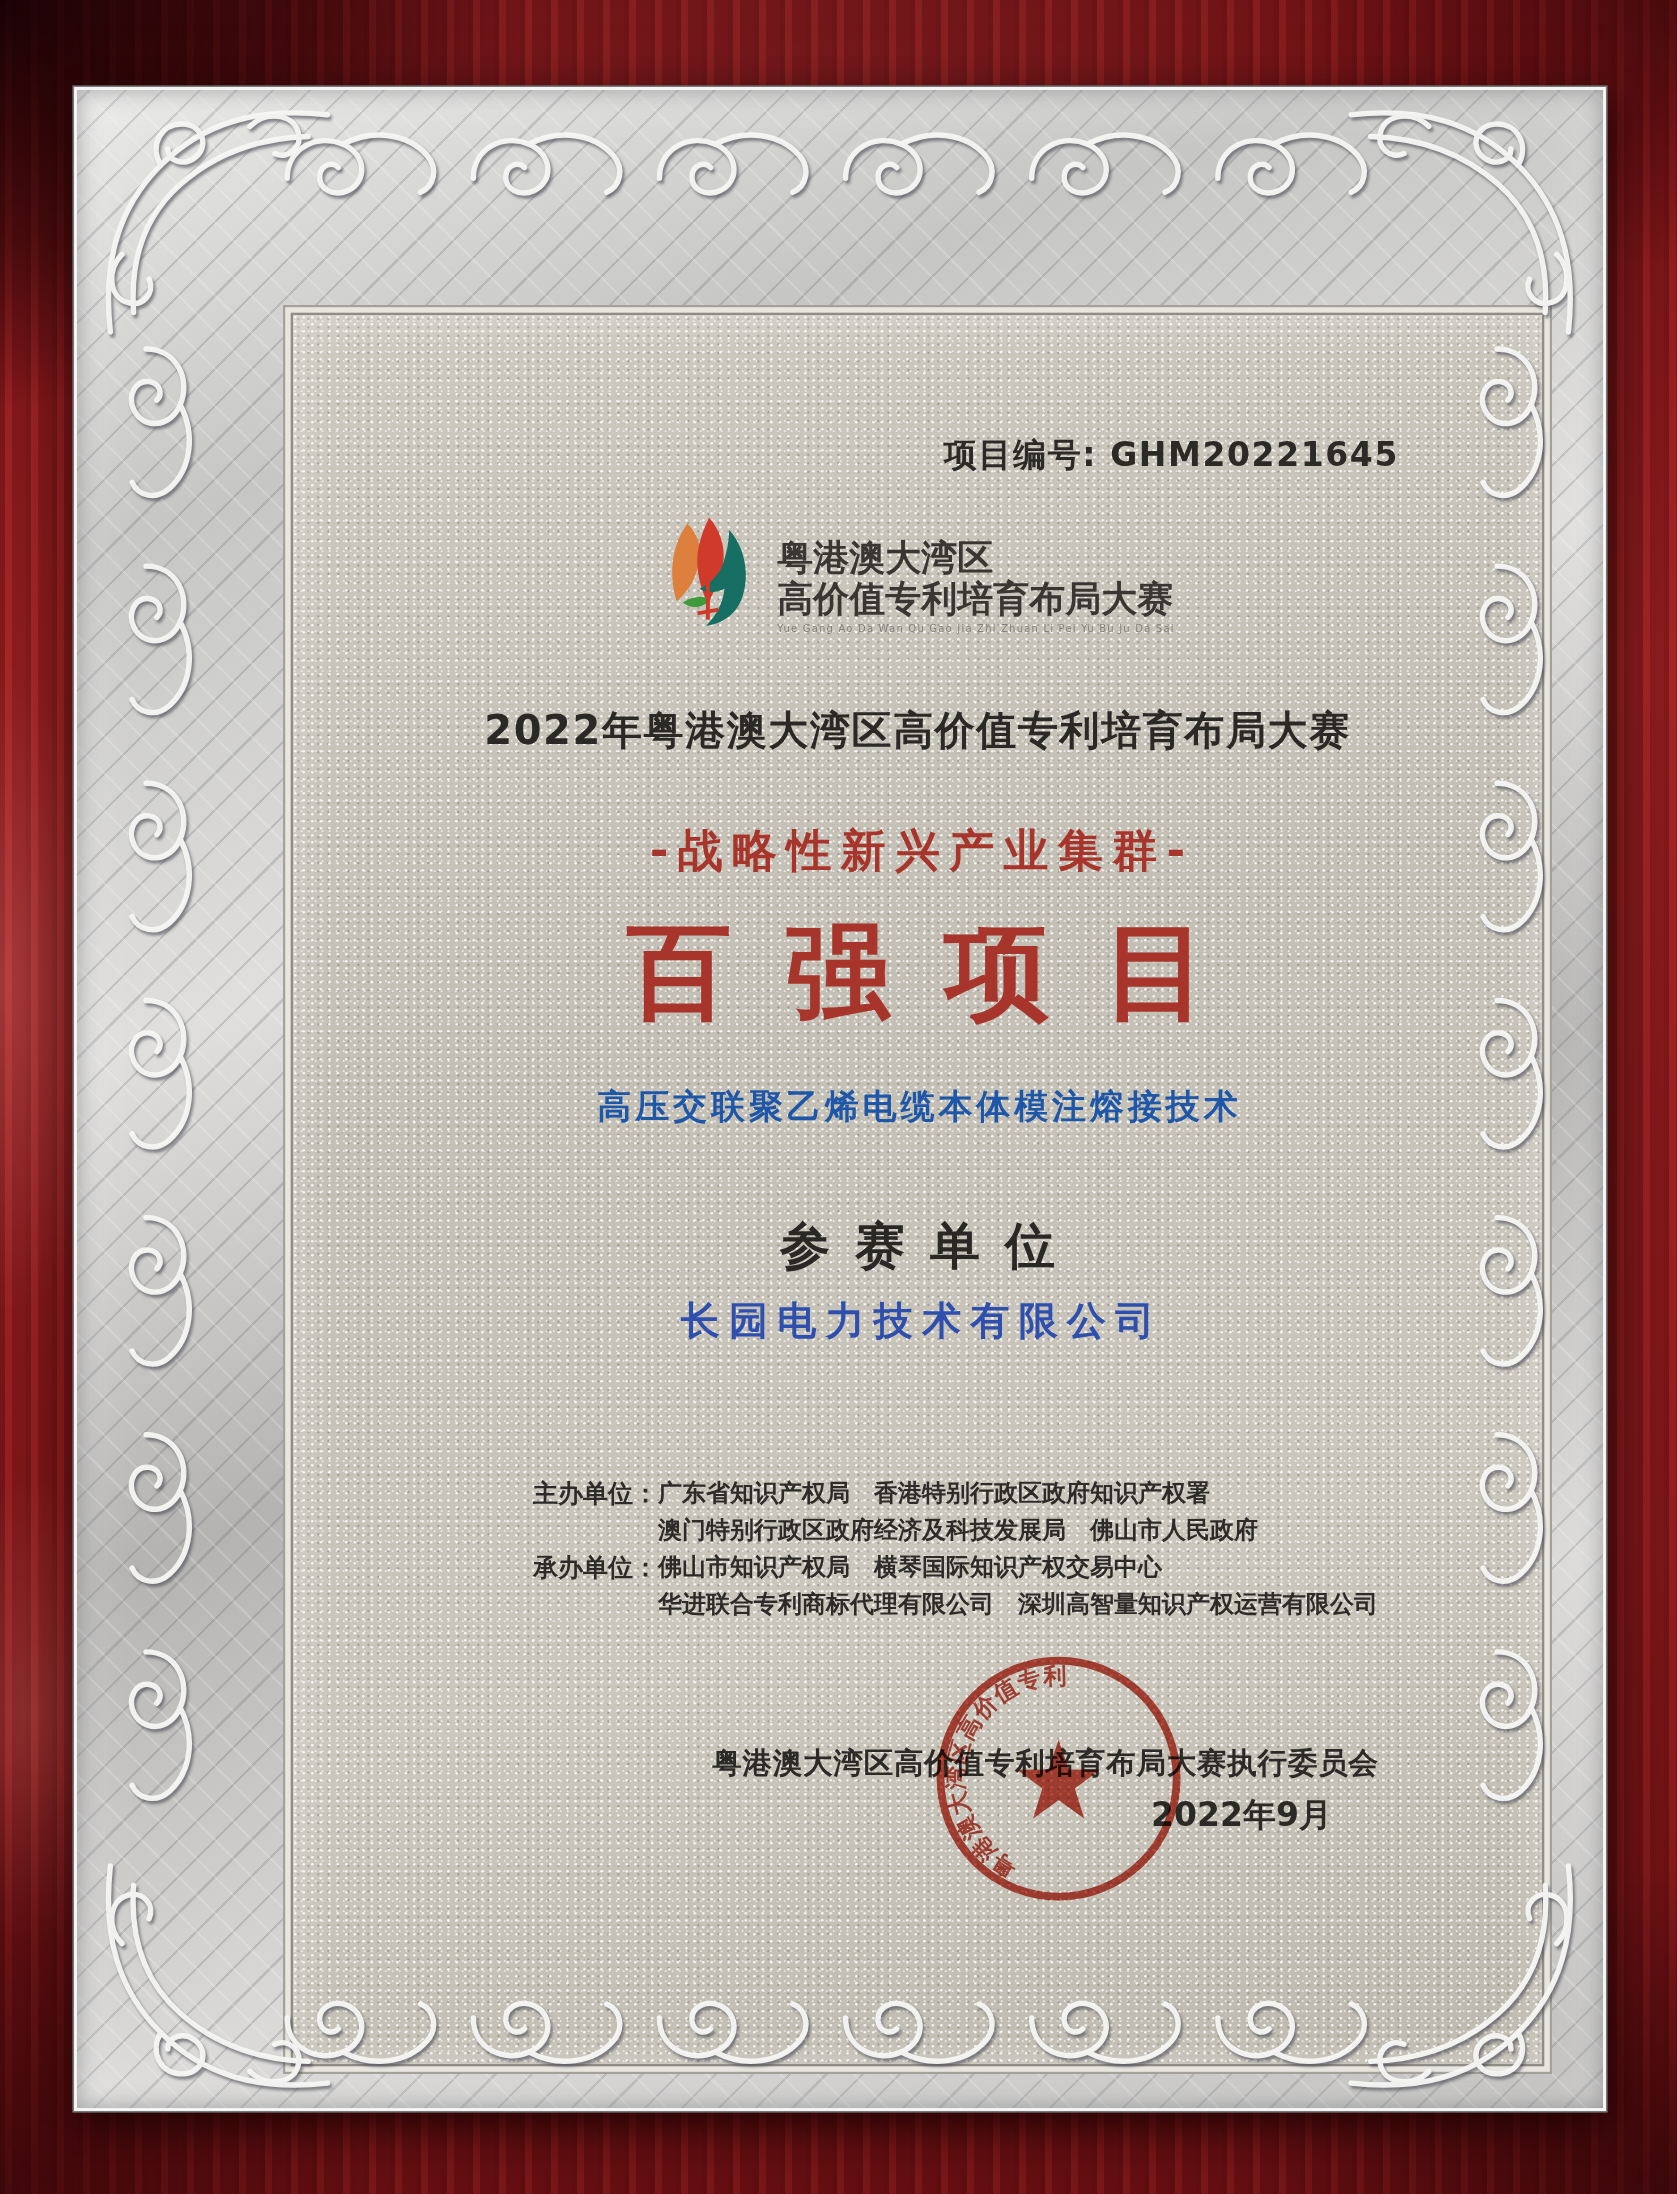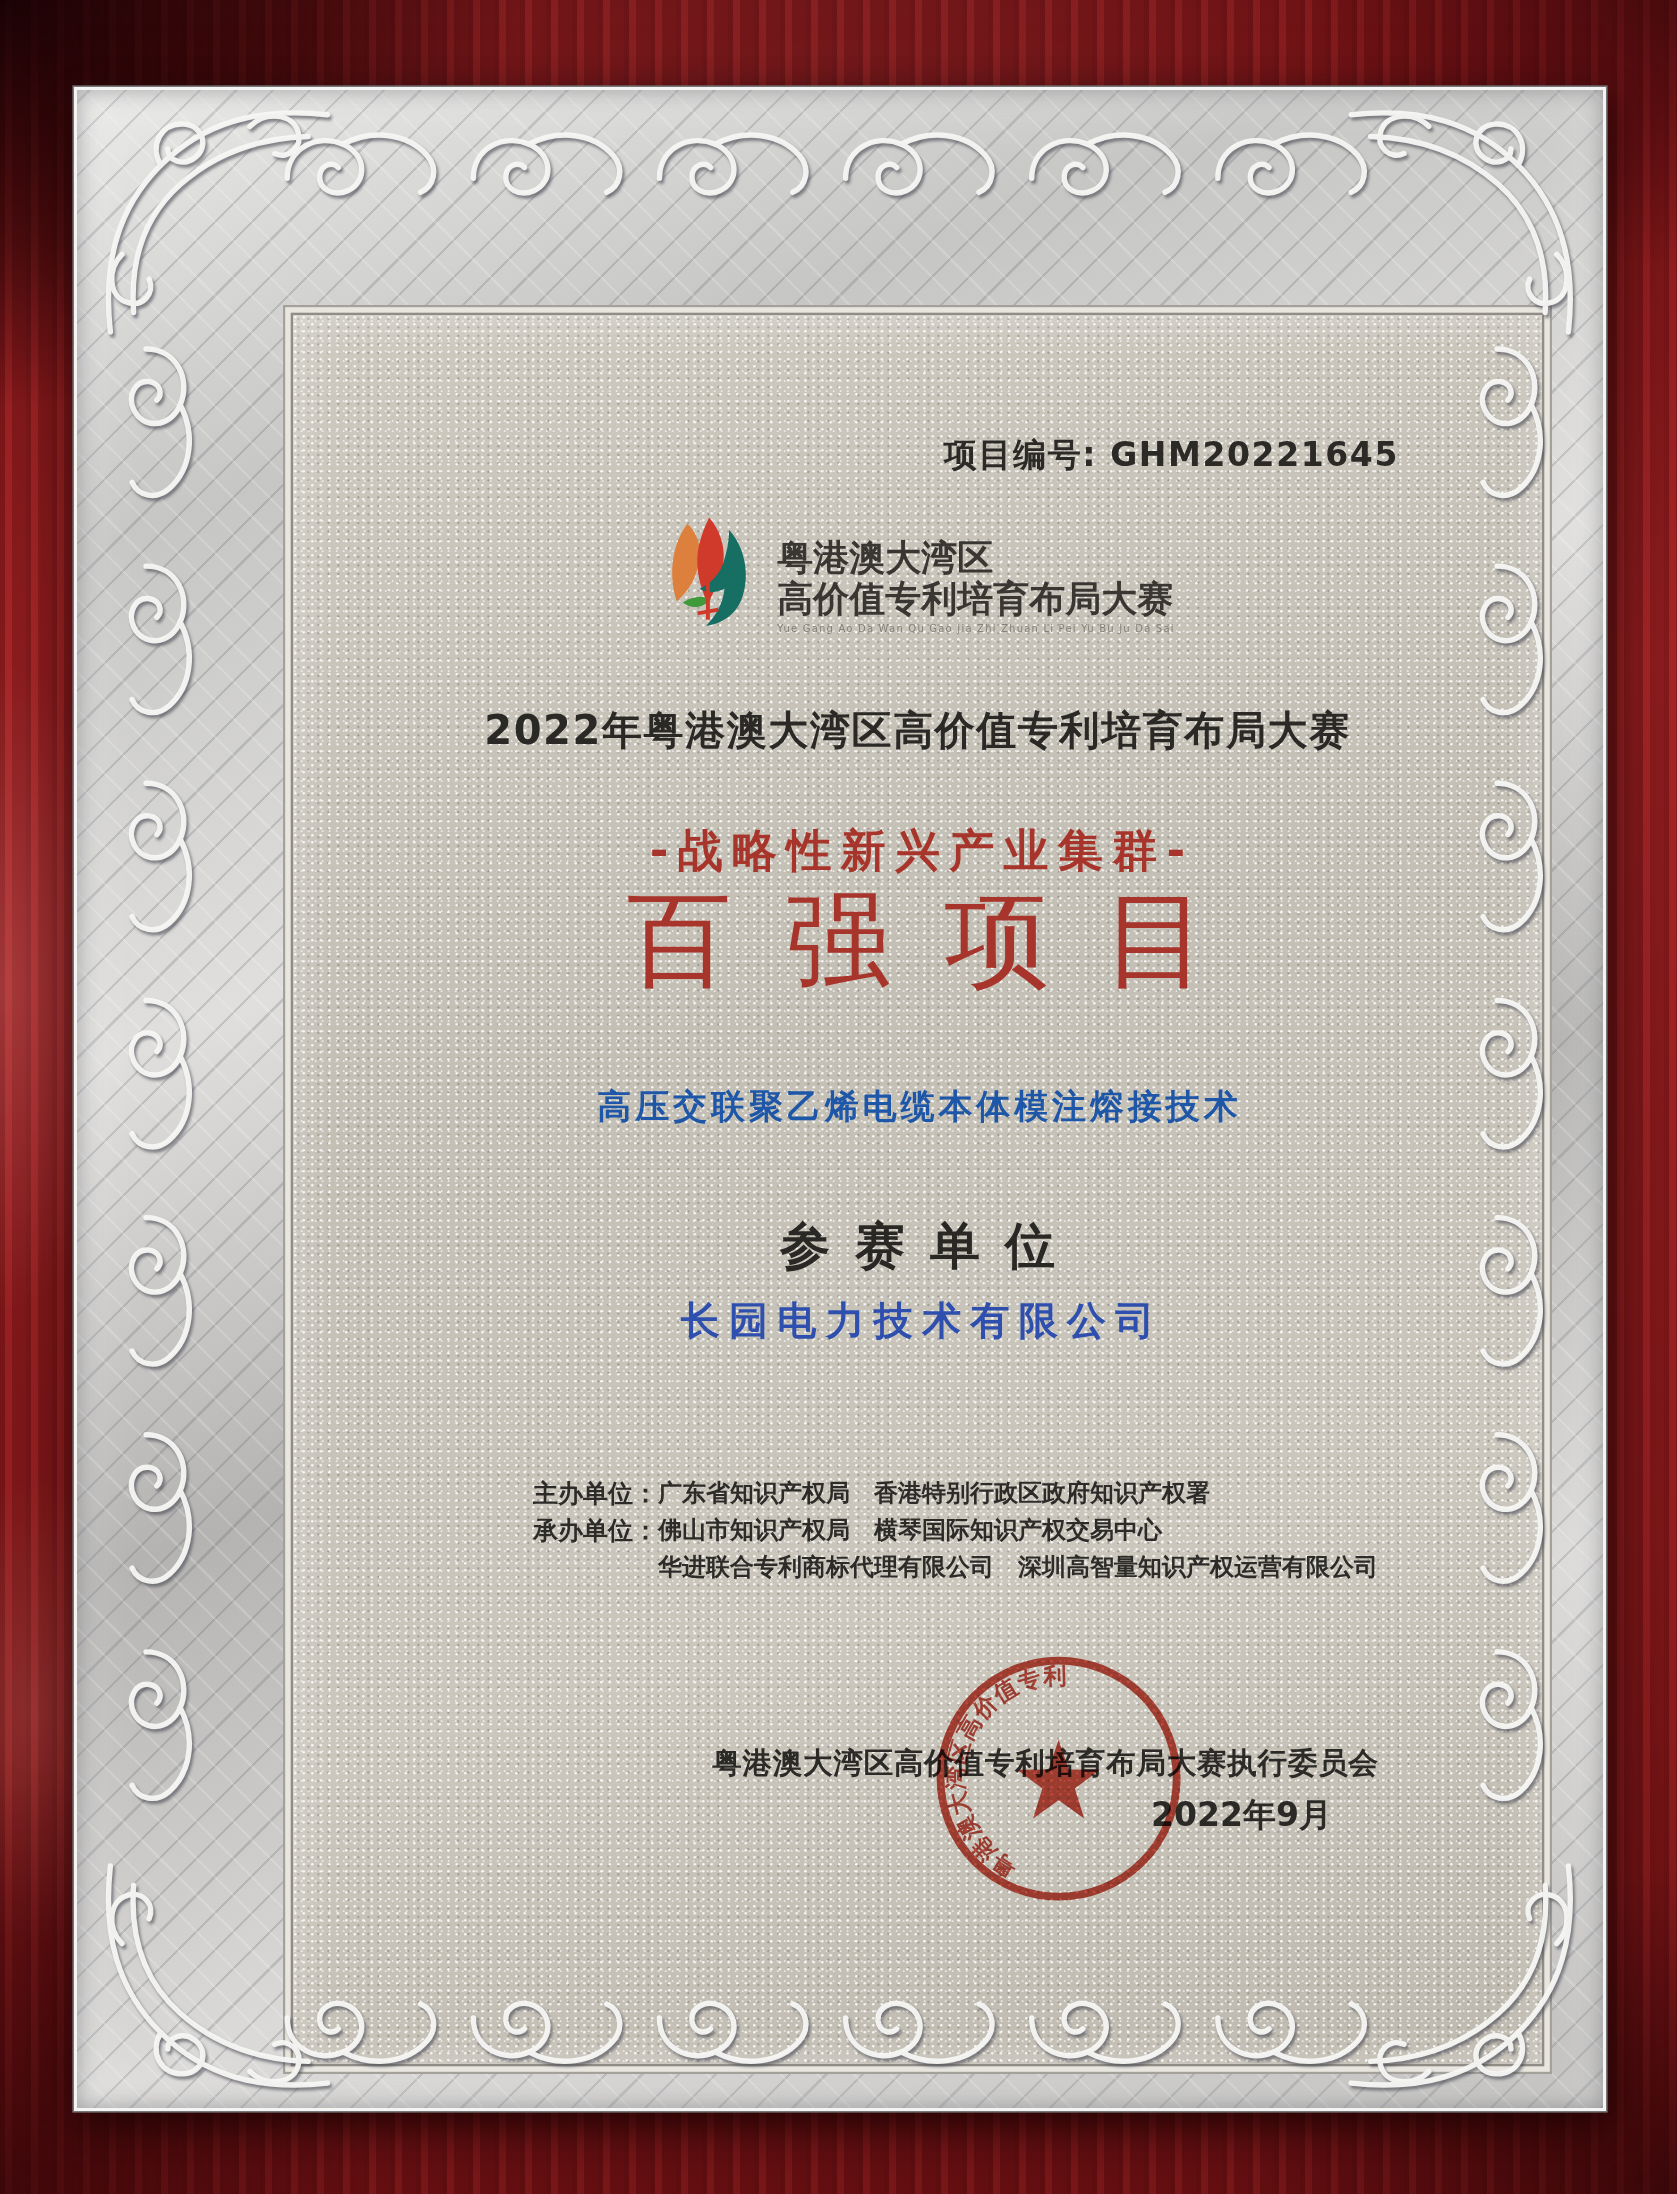--- a/index.html
+++ b/index.html
@@ -46,21 +46,21 @@
   .center{left:0;width:1249px;text-align:center;}
   .proj-no{top:118px;font-size:33px;font-weight:700;color:#2b2a27;text-align:right;padding-right:143px;letter-spacing:1.6px;}
   .logo-wrap{left:0;top:200px;width:1249px;display:flex;justify-content:center;align-items:center;gap:22px;}
   .logo-emblem{width:95px;height:116px;flex:0 0 auto;}
   .logo-text{padding-top:22px;}
   .logo-l1{font-size:36px;font-weight:900;color:#3a3733;line-height:1.15;}
   .logo-l2{font-size:36px;font-weight:700;color:#3a3733;line-height:1.15;}
   .logo-rom{font-size:10px;color:#86817a;letter-spacing:1.2px;margin-top:3.1px;filter:blur(0.4px);}
   .title{top:388px;font-size:40px;font-weight:900;color:#2b2926;letter-spacing:1.6px;}
   .cat{top:506px;font-size:45px;font-weight:900;color:#a8352b;letter-spacing:9.3px;padding-left:9.3px;}
-  .award{top:556px;font-size:105px;font-weight:400;color:#a8352b;letter-spacing:54px;padding-left:54px;}
+  .award{top:588px;font-size:105px;font-weight:700;color:#a8352b;letter-spacing:54px;padding-left:54px;}
   .proj-name{top:769px;font-size:34px;font-weight:700;color:#1e56a8;letter-spacing:3.9px;padding-left:3.9px;}
   .part-label{top:898px;font-size:50px;font-weight:900;color:#2a2825;letter-spacing:25px;padding-left:25px;}
   .part-name{top:979px;font-size:39px;font-weight:700;color:#2f4fae;letter-spacing:9.3px;padding-left:9.3px;}
   .team{top:1070px;font-size:23px;font-weight:700;color:#2b2a27;letter-spacing:0.8px;}
   .org-block{left:216px;top:1160px;font-weight:700;color:#2c2b28;}
   .org-row{display:flex;align-items:flex-start;margin-left:24px;}
   .org-label{font-size:25px;line-height:37px;flex:0 0 auto;}
   .org-lines{display:flex;flex-direction:column;}
   .org-line{font-size:24px;line-height:37px;white-space:nowrap;}
   .committee{top:1429px;font-size:29.5px;font-weight:900;color:#2b2a27;padding-left:256px;letter-spacing:0.8px;}
@@ -111,20 +111,21 @@
     <div class="abs center part-label">参赛单位</div>
 
     <div class="abs center part-name">长园电力技术有限公司</div>
 
 
     <div class="abs org-block">
       <div class="org-row">
         <span class="org-label">主办单位：</span>
         <span class="org-lines">
           <span class="org-line">广东省知识产权局　香港特别行政区政府知识产权署</span>
+          <span class="org-line">澳门特别行政区政府经济及科技发展局　佛山市人民政府</span>
         </span>
       </div>
       <div class="org-row">
         <span class="org-label">承办单位：</span>
         <span class="org-lines">
           <span class="org-line">佛山市知识产权局　横琴国际知识产权交易中心</span>
           <span class="org-line">华进联合专利商标代理有限公司　深圳高智量知识产权运营有限公司</span>
         </span>
       </div>
     </div>

